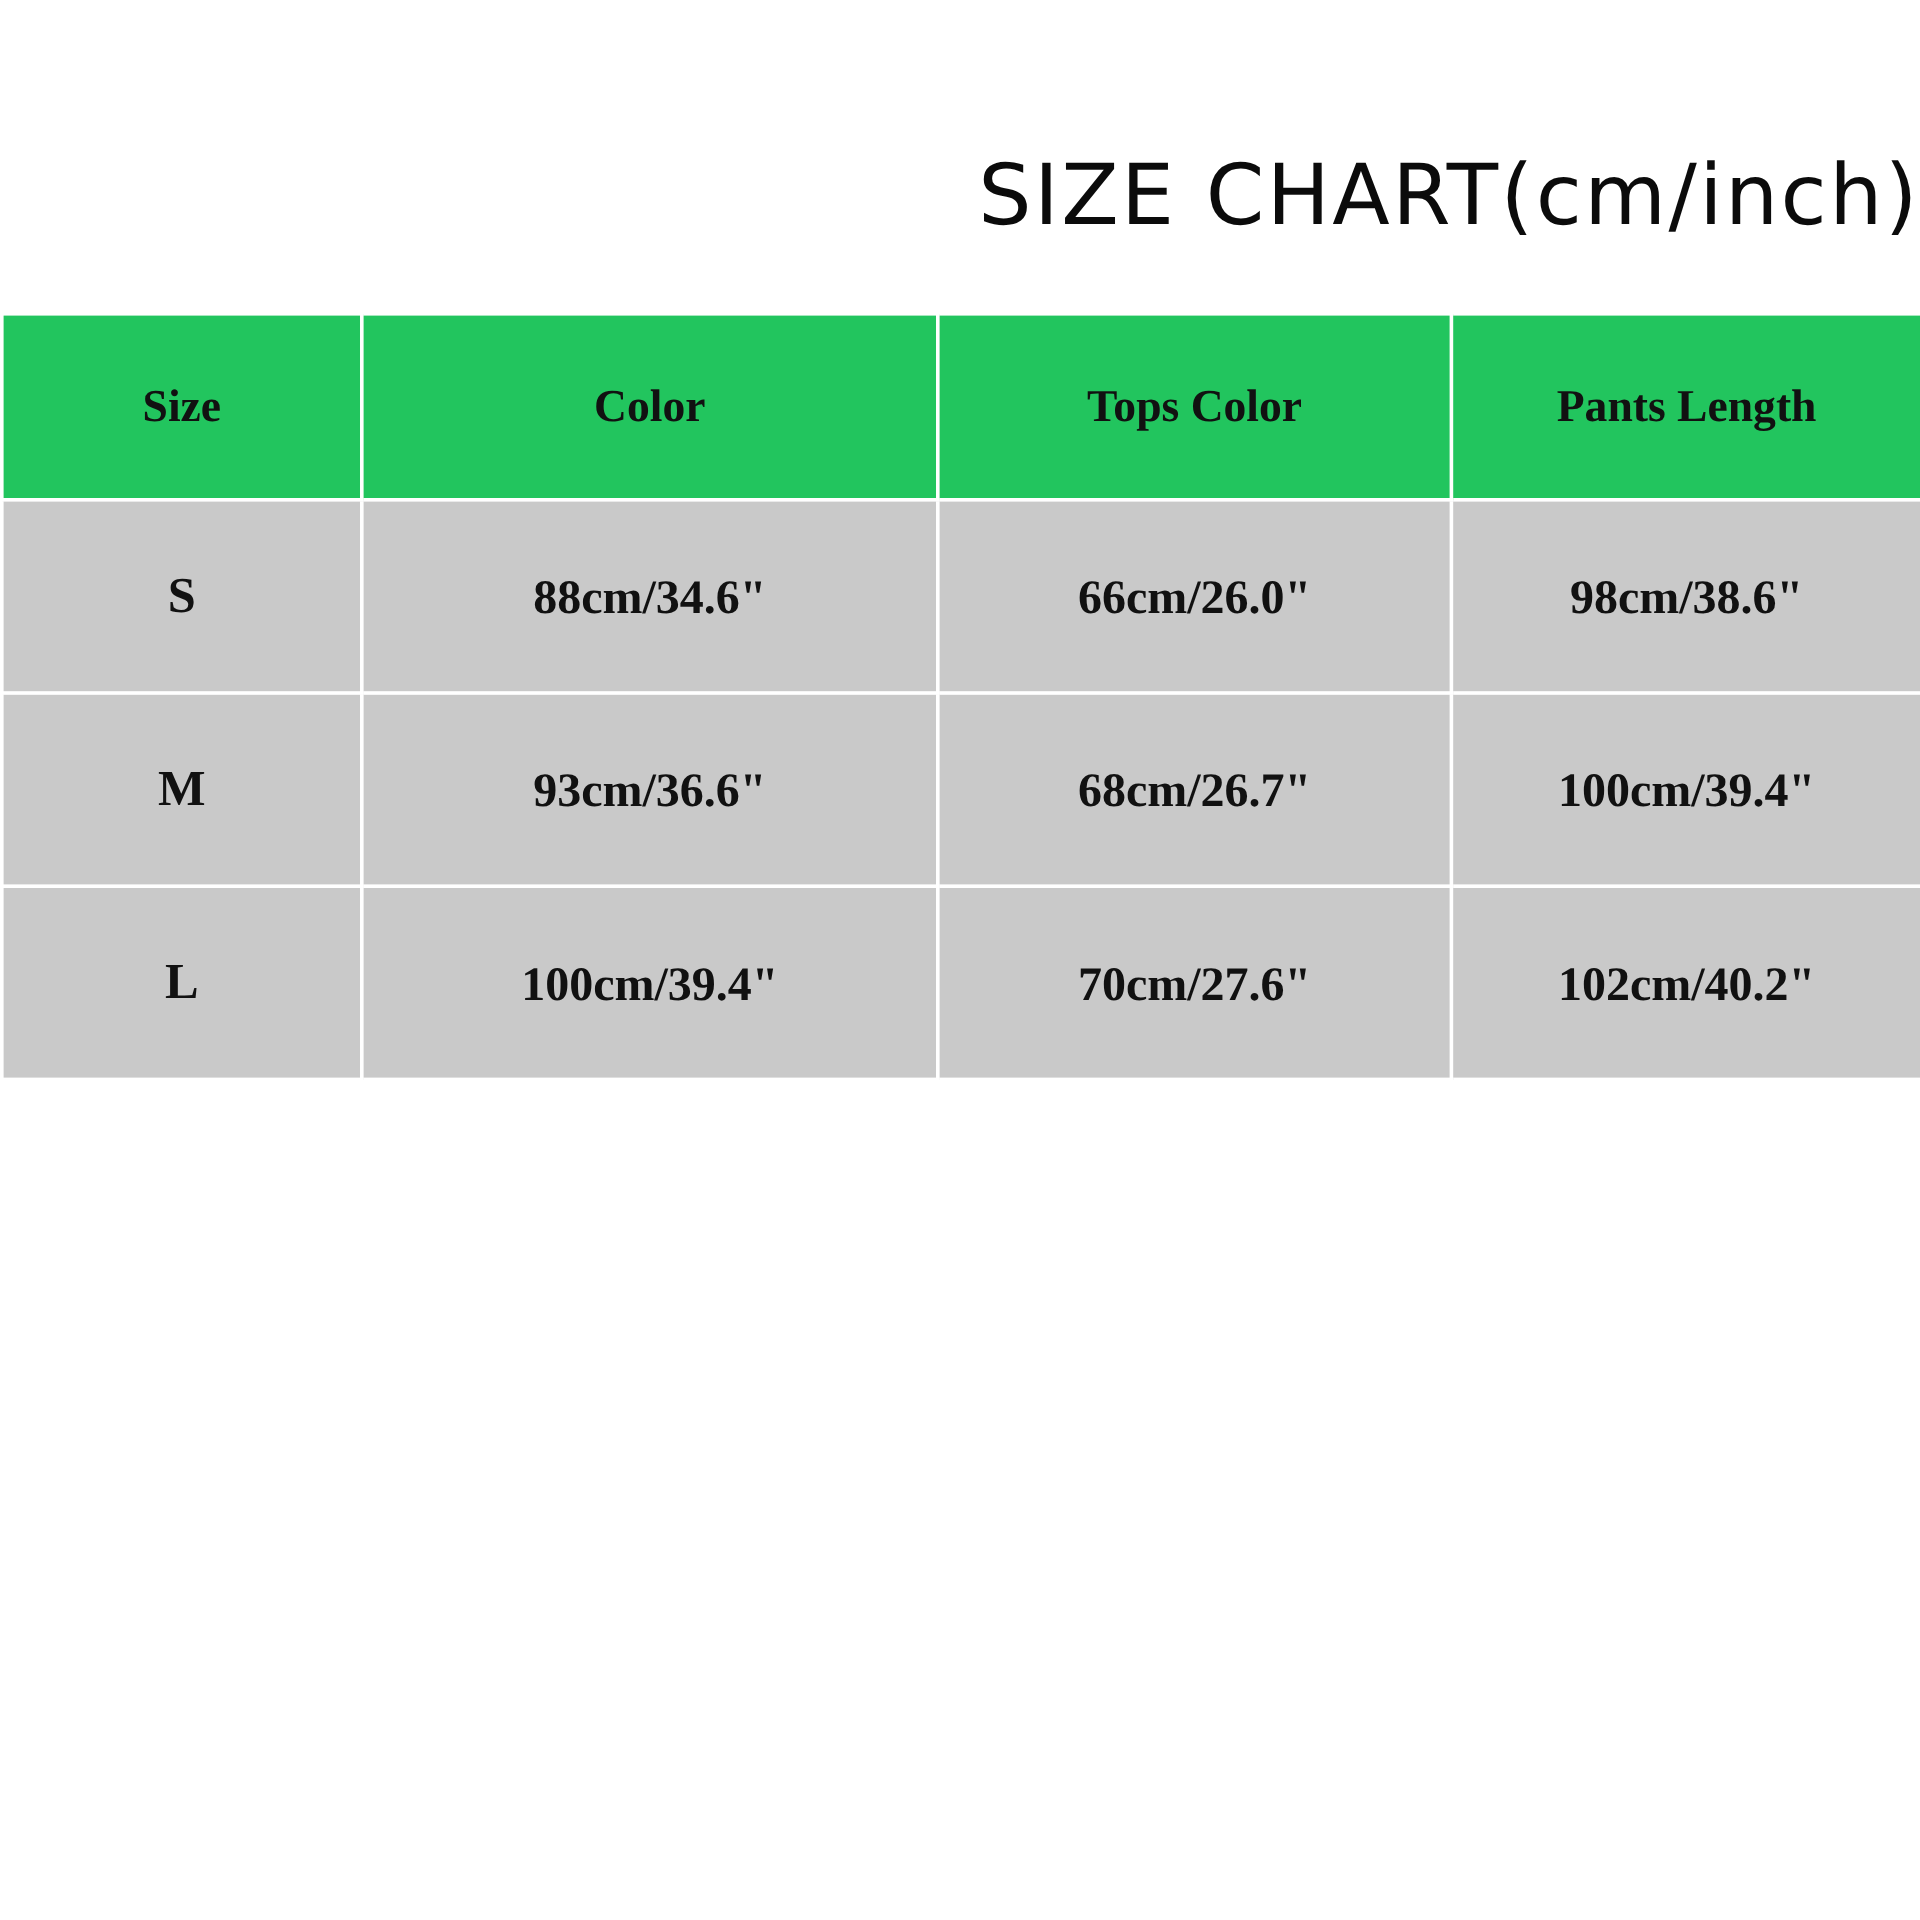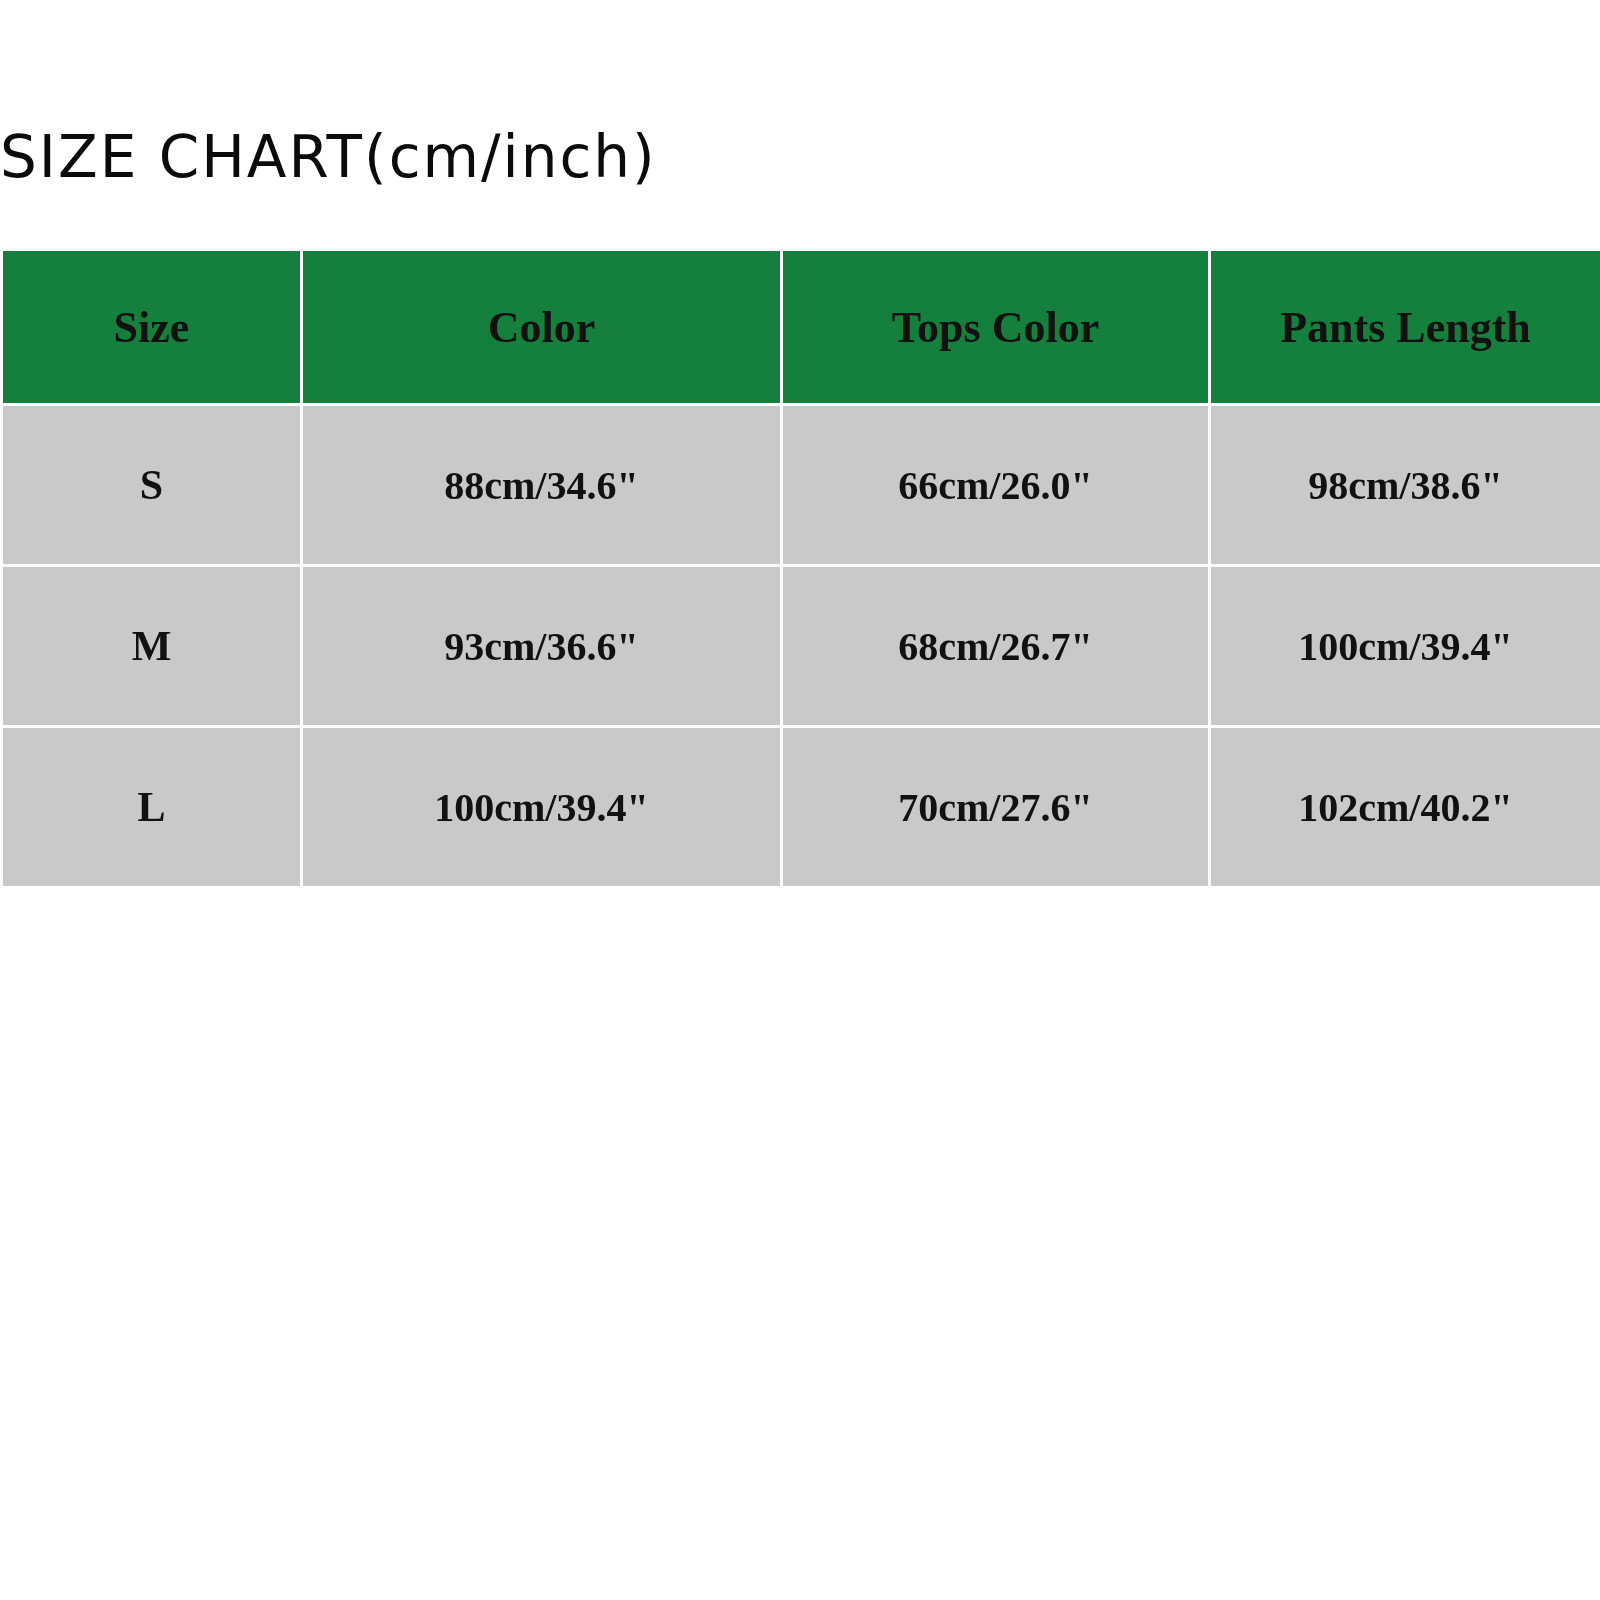--- a/index.html
+++ b/index.html
@@ -14,23 +14,23 @@
     overflow: hidden;
   }
   .page {
     width: 1600px;
     height: 1600px;
     position: relative;
     box-sizing: border-box;
   }
   .chart-title {
     width: 100%;
-    text-align: left;
+    text-align: right;
     font-family: "DejaVu Sans", sans-serif;
-    font-size: 58px;
+    font-size: 70px;
     font-weight: 400;
     letter-spacing: 2px;
     color: #0b0b0b;
     padding-top: 128px;
     line-height: 1;
     white-space: nowrap;
   }
   table.size-table {
     width: 1600px;
     border-collapse: collapse;
@@ -45,23 +45,23 @@
   table.size-table th,
   table.size-table td {
     border: 3px solid #ffffff;
     text-align: center;
     vertical-align: middle;
     font-family: "Liberation Serif", serif;
     font-weight: bold;
     color: #111111;
   }
   table.size-table th {
-    background: #15803d;
+    background: #22c55e;
     height: 150px;
-    font-size: 44px;
+    font-size: 38px;
   }
   table.size-table td {
     background: #c9c9c9;
     height: 156px;
     font-size: 40px;
   }
   table.size-table td.size-cell {
     font-size: 42px;
   }
   .notes {

